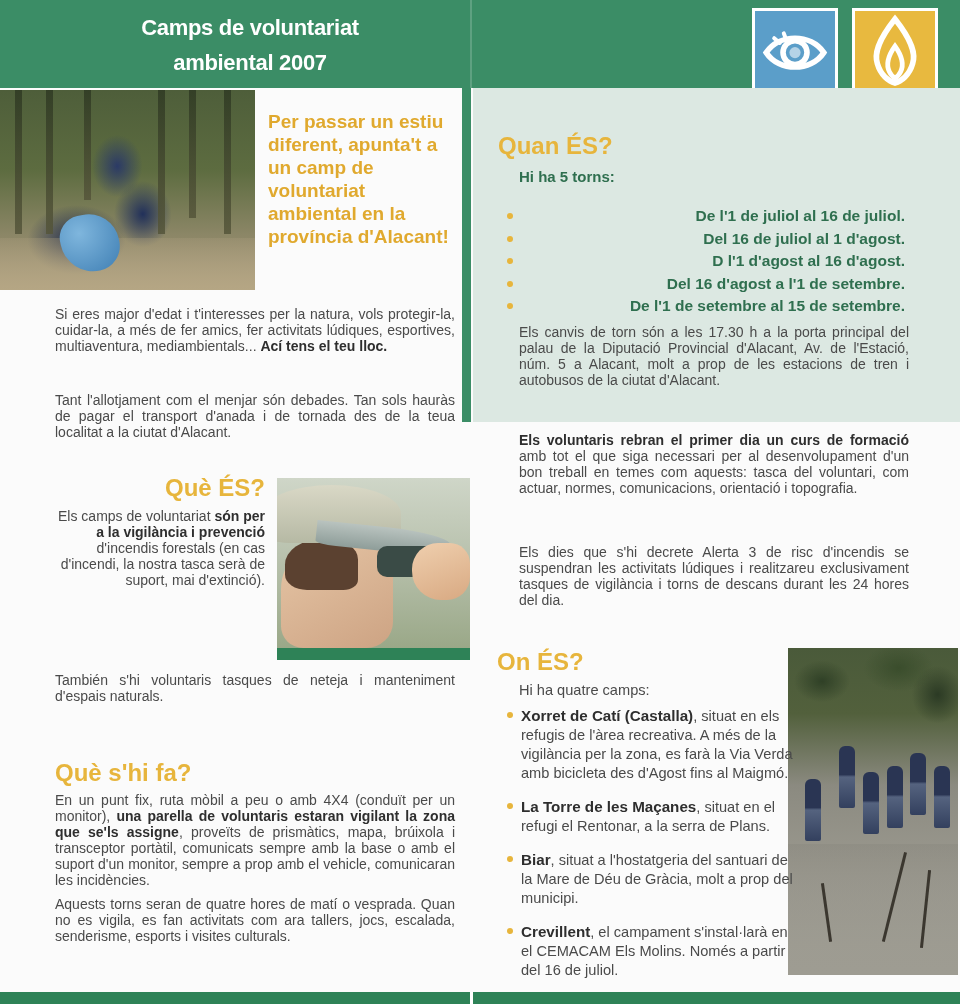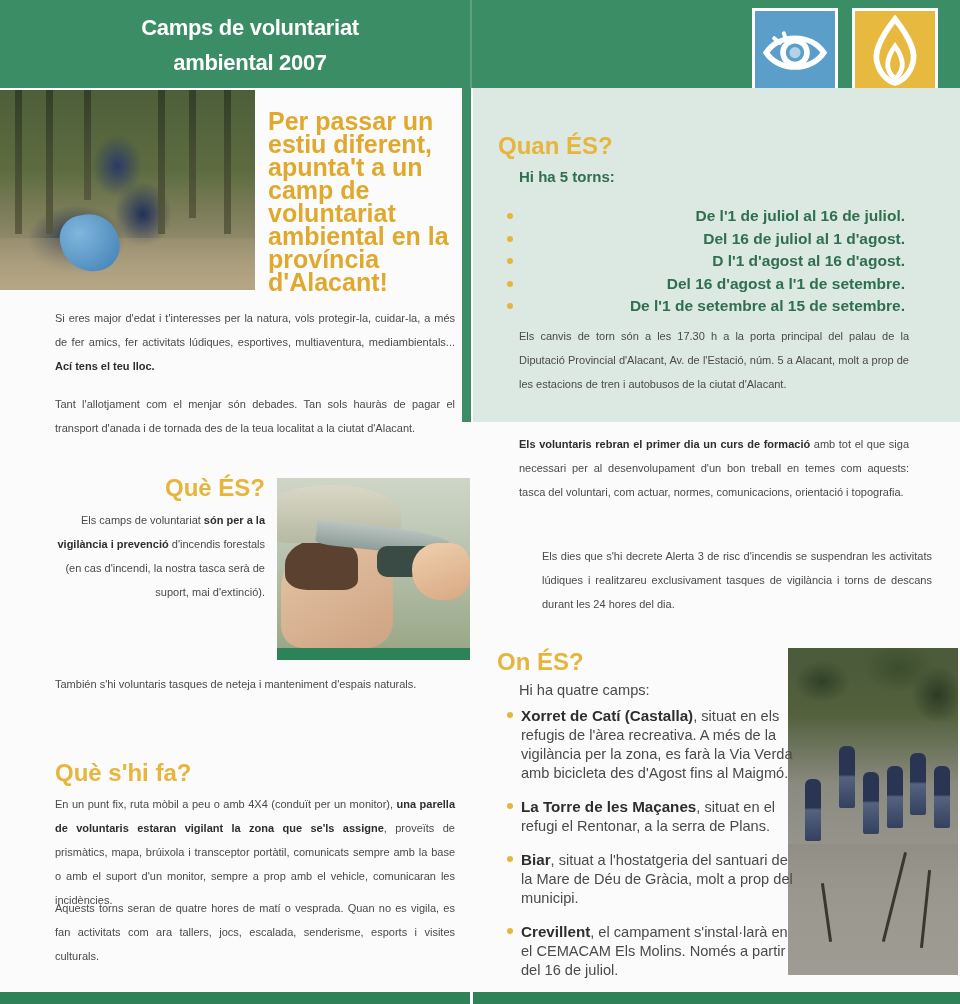--- a/index.html
+++ b/index.html
@@ -156,25 +156,25 @@
   #photo-group .burnt {
     position:absolute; left:0; bottom:0; width:100%; height:40%;
     background: linear-gradient(180deg, rgba(120,118,110,.2), #9e9c92);
   }
   #photo-group .stick {
     position:absolute; width:3px; background:#3b372f;
   }
 
   .lead {
     position: absolute; left: 268px; top: 110px; width: 190px;
-    color: #e0a92e; font-weight: bold; font-size: 25px; line-height: 23px;
+    color: #e0a92e; font-weight: bold; font-size: 19px; line-height: 23px;
   }
 
   p.body, .body {
-    color: #4a4a4a; font-size: 11px; line-height: 24px;
+    color: #4a4a4a; font-size: 14px; line-height: 16px;
     text-align: justify;
   }
   .body b, .body strong { color:#2e2e2e; }
 
   .section-head {
     color: #e7b53c; font-weight: bold; font-size: 24px; line-height: 27px;
   }
 
   
   #txt-intro       { position:absolute; left:55px;  top:306px; width:400px; }
@@ -186,21 +186,21 @@
   #txt-que-shi-fa  { position:absolute; left:55px;  top:792px; width:400px; }
   #txt-torns       { position:absolute; left:55px;  top:896px; width:400px; }
 
   
   #head-quan-es    { position:absolute; left:498px; top:132px; width:300px; }
   #txt-hi-ha-torns { position:absolute; left:519px; top:168px; width:300px;
                      color:#2f6f4f; font-weight:bold; font-size:15px; }
   #list-torns      { position:absolute; left:505px; top:205px; width:400px; }
   #txt-canvis      { position:absolute; left:519px; top:324px; width:390px; }
   #txt-formacio    { position:absolute; left:519px; top:432px; width:390px; }
-  #txt-alerta      { position:absolute; left:519px; top:544px; width:390px;margin-left:23px; }
+  #txt-alerta      { position:absolute; left:519px; top:544px; width:390px; }
   #head-on-es      { position:absolute; left:497px; top:648px; width:300px; }
   #txt-hi-ha-camps { position:absolute; left:519px; top:682px; width:280px;
                      color:#4a4a4a; font-size:14.6px; }
   #list-camps      { position:absolute; left:505px; top:706px; width:290px; }
 
   ul.turns { list-style: none; }
   ul.turns li {
     position: relative;
     color: #2f6f4f; font-weight: bold; font-size: 15.5px; line-height: 21.5px;
     padding-left: 17px; margin-bottom: 1px; text-align: right;

